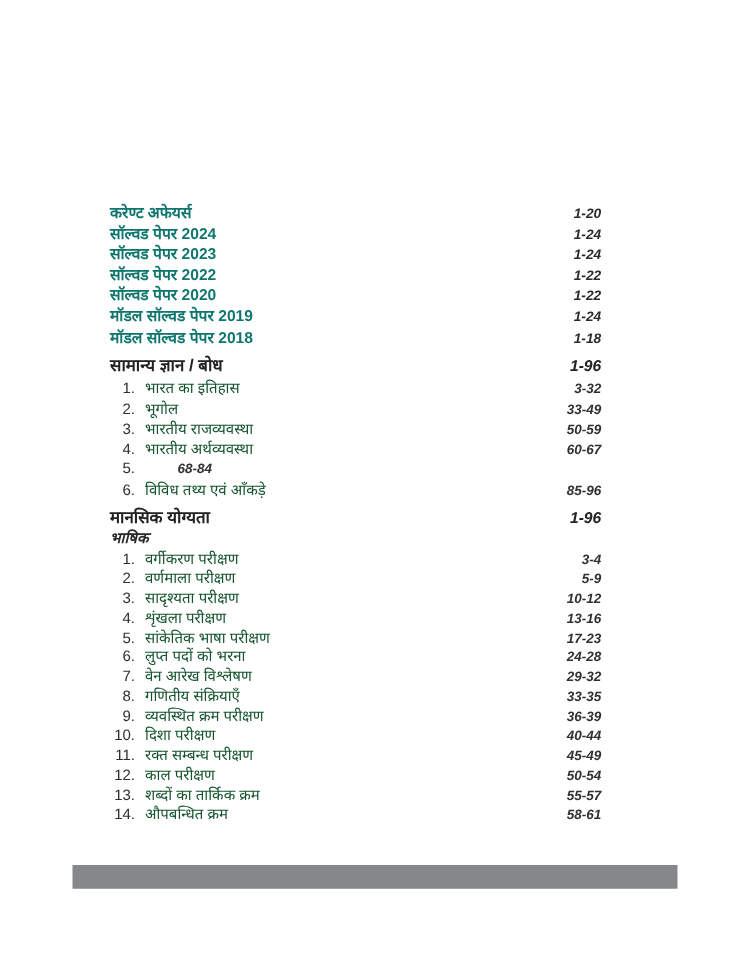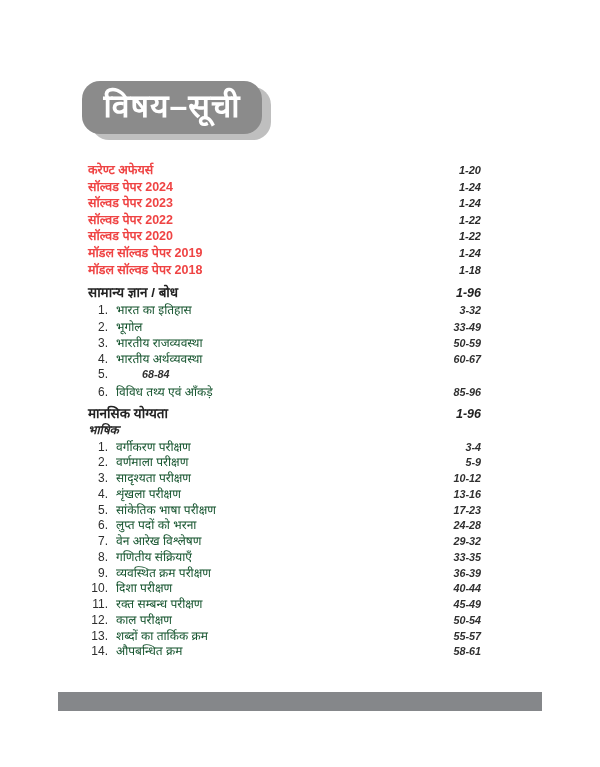--- a/index.html
+++ b/index.html
@@ -49,21 +49,21 @@
   .row {
     display: flex;
     justify-content: space-between;
     align-items: baseline;
   }
   
   .fm-row { height: 16.6px; }
   .fm-row .fm-label {
     font-weight: bold;
     font-size: 12.5px;
-    color: #ef4444;
+    color: #0f766e;
   }
   .fm-row .pg {
     font-weight: bold;
     font-style: italic;
     font-size: 11px;
     color: #2a2a2a;
   }
   
   .sec-head { height: 18px; }
   .sec-head.gap-sm { margin-top: 6px; }
@@ -123,23 +123,20 @@
     width: 484px;
     height: 19px;
     background: #85878a;
   }
 </style>
 </head>
 <body>
 
 <div class="page">
 
-  <div class="title-box">
-    <span class="title-text">विषय–सूची</span>
-  </div>
 
   <div class="toc">
 
     <div class="row fm-row">
       <span class="fm-label">करेण्ट अफेयर्स</span>
       <span class="pg">1-20</span>
     </div>
     <div class="row fm-row">
       <span class="fm-label">सॉल्वड पेपर 2024</span>
       <span class="pg">1-24</span>

